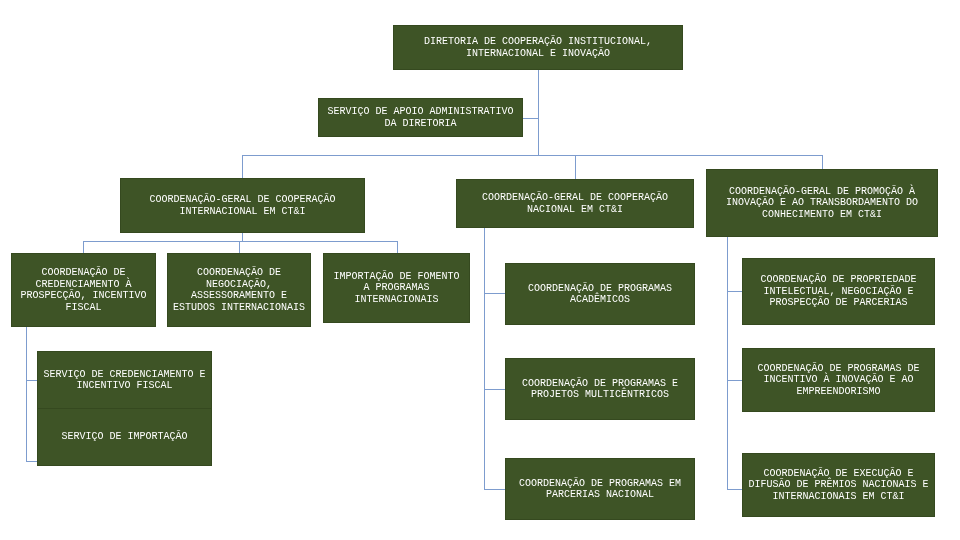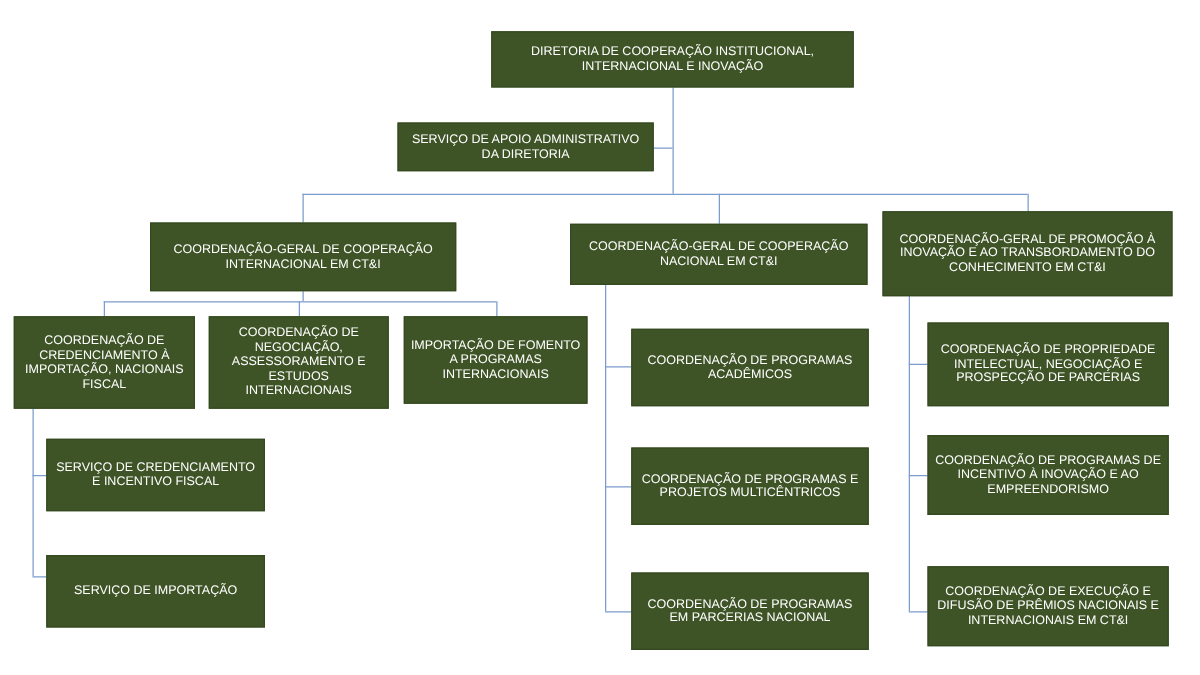--- a/index.html
+++ b/index.html
@@ -23,20 +23,21 @@
     background:var(--box-fill);
     border:1px solid var(--box-border);
     color:var(--box-text);
     display:flex;
     align-items:center;
     justify-content:center;
     text-align:center;
     font-size:10px;
     line-height:11.5px;
     padding:2px 4px;
+    font-family:Liberation Mono, monospace;
   }
   .line{position:absolute;background:var(--line);}
   .line.v{width:1px;}
   .line.h{height:1px;}
 </style>
 </head>
 <body>
 
 <div class="canvas">
 
@@ -70,29 +71,29 @@
   <div class="node" style="left:393px;top:25px;width:290px;height:45px;">DIRETORIA DE COOPERAÇÃO INSTITUCIONAL, INTERNACIONAL E INOVAÇÃO</div>
 
   <div class="node" style="left:318px;top:98px;width:205px;height:39px;">SERVIÇO DE APOIO ADMINISTRATIVO DA DIRETORIA</div>
 
   <div class="node" style="left:120px;top:178px;width:245px;height:55px;">COORDENAÇÃO-GERAL DE COOPERAÇÃO INTERNACIONAL EM CT&amp;I</div>
 
   <div class="node" style="left:456px;top:179px;width:238px;height:49px;">COORDENAÇÃO-GERAL DE COOPERAÇÃO NACIONAL EM CT&amp;I</div>
 
   <div class="node" style="left:706px;top:169px;width:232px;height:68px;">COORDENAÇÃO-GERAL DE PROMOÇÃO À INOVAÇÃO E AO TRANSBORDAMENTO DO CONHECIMENTO EM CT&amp;I</div>
 
-  <div class="node" style="left:11px;top:253px;width:145px;height:74px;">COORDENAÇÃO DE CREDENCIAMENTO À IMPORTAÇÃO, NACIONAIS FISCAL</div>
+  <div class="node" style="left:11px;top:253px;width:145px;height:74px;">COORDENAÇÃO DE CREDENCIAMENTO À PROSPECÇÃO, INCENTIVO FISCAL</div>
 
   <div class="node" style="left:167px;top:253px;width:144px;height:74px;">COORDENAÇÃO DE NEGOCIAÇÃO, ASSESSORAMENTO E ESTUDOS INTERNACIONAIS</div>
 
   <div class="node" style="left:323px;top:253px;width:147px;height:70px;">IMPORTAÇÃO DE FOMENTO A PROGRAMAS INTERNACIONAIS</div>
 
   <div class="node" style="left:37px;top:351px;width:175px;height:58px;">SERVIÇO DE CREDENCIAMENTO E INCENTIVO FISCAL</div>
 
-  <div class="node" style="left:37px;top:444px;width:175px;height:58px;">SERVIÇO DE IMPORTAÇÃO</div>
+  <div class="node" style="left:37px;top:408px;width:175px;height:58px;">SERVIÇO DE IMPORTAÇÃO</div>
 
   <div class="node" style="left:505px;top:263px;width:190px;height:62px;">COORDENAÇÃO DE PROGRAMAS ACADÊMICOS</div>
 
   <div class="node" style="left:505px;top:358px;width:190px;height:62px;">COORDENAÇÃO DE PROGRAMAS E PROJETOS MULTICÊNTRICOS</div>
 
   <div class="node" style="left:505px;top:458px;width:190px;height:62px;">COORDENAÇÃO DE PROGRAMAS EM PARCERIAS NACIONAL</div>
 
   <div class="node" style="left:742px;top:258px;width:193px;height:67px;">COORDENAÇÃO DE PROPRIEDADE INTELECTUAL, NEGOCIAÇÃO E PROSPECÇÃO DE PARCERIAS</div>
 
   <div class="node" style="left:742px;top:348px;width:193px;height:64px;">COORDENAÇÃO DE PROGRAMAS DE INCENTIVO À INOVAÇÃO E AO EMPREENDORISMO</div>

